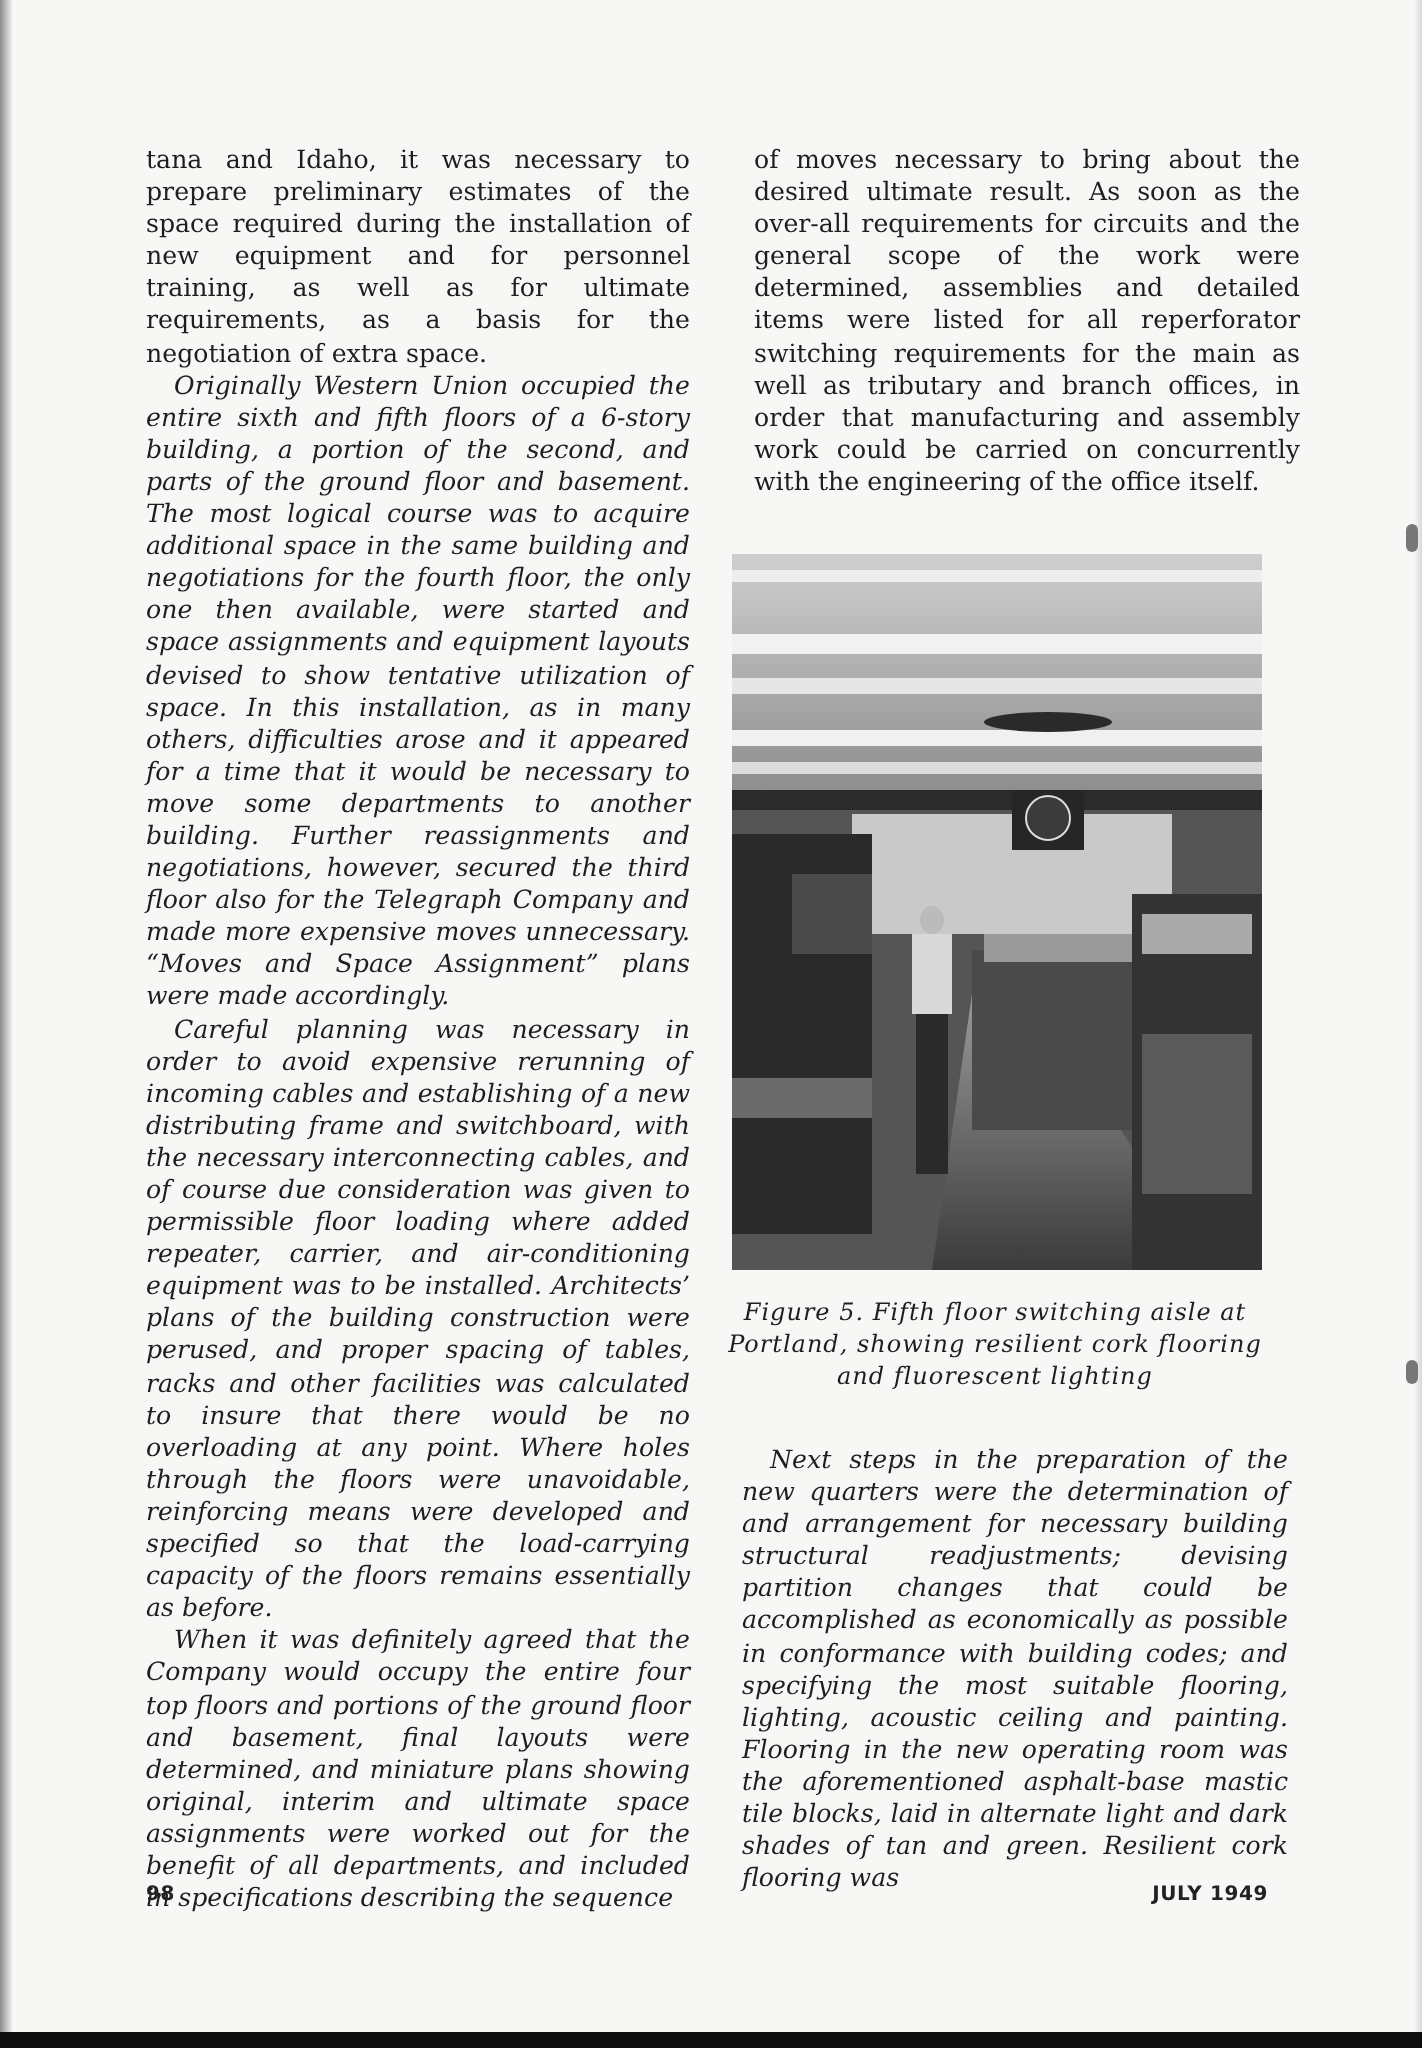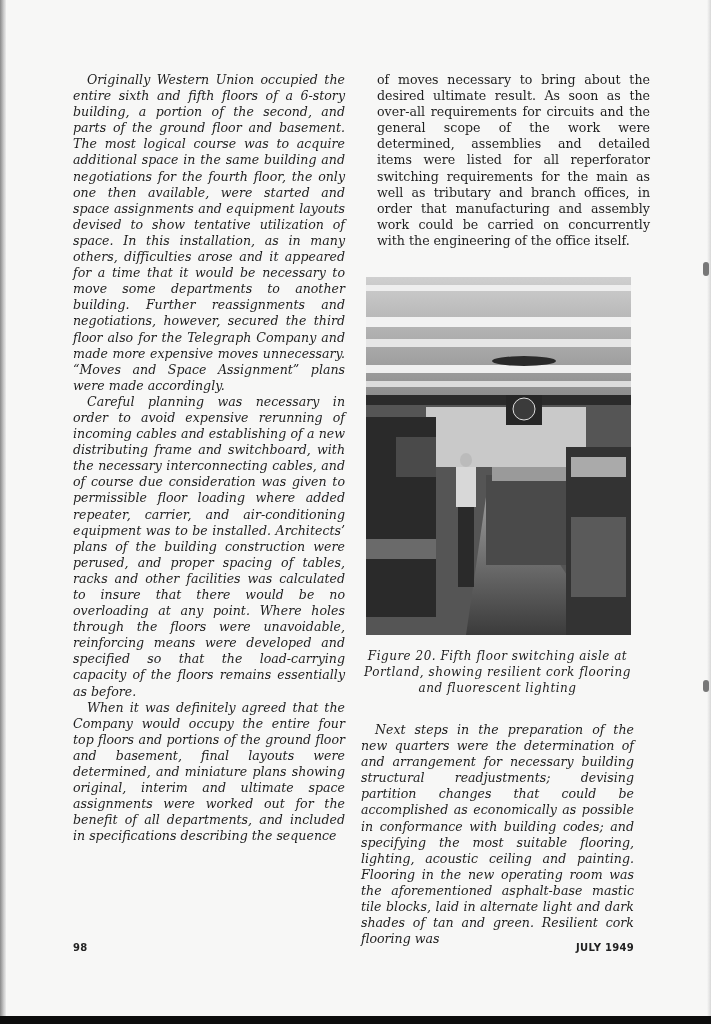--- a/index.html
+++ b/index.html
@@ -20,21 +20,21 @@
     .right-edge {
       position: absolute; right: 0; top: 0; width: 4px; height: 1016px;
       background: linear-gradient(to left, #d8d8d8, #f7f7f6);
     }
     .col {
       position: absolute; top: 72px; font-size: 12.6px; line-height: 16.1px;
       text-align: justify; hyphens: none;
     }
     .col-left { left: 73px; width: 272px; }
     .col-right { left: 377px; width: 273px; }
-    .col-right-bottom { left: 361px; width: 273px; top: 722px; }
+    .col-right-bottom { left: 371px; width: 273px; top: 722px; }
     .col p { margin: 0; text-indent: 0; }
     .col p.indent { text-indent: 14px; font-style: italic; }
     .figure {
       position: absolute; left: 366px; top: 277px; width: 265px; height: 358px;
       background: #3a3a3a; overflow: hidden;
     }
     .figure svg { display: block; }
     .caption {
       position: absolute; left: 356px; top: 648px; width: 283px;
       font-size: 12px; line-height: 16px; font-style: italic; text-align: center;
@@ -53,20 +53,21 @@
   </style>
 </head>
 <body>
 
 <div class="binding-edge"></div>
 <div class="right-edge"></div>
 <div class="marks" style="top:262px;height:14px;"></div>
 <div class="marks" style="top:680px;height:12px;"></div>
 
 <div class="col col-left">
+  <p>tana and Idaho, it was necessary to prepare preliminary estimates of the space required during the installation of new equipment and for personnel training, as well as for ultimate requirements, as a basis for the negotiation of extra space.</p>
   <p class="indent">Originally Western Union occupied the entire sixth and fifth floors of a 6-story building, a portion of the second, and parts of the ground floor and basement. The most logical course was to acquire additional space in the same building and negotiations for the fourth floor, the only one then available, were started and space assignments and equipment layouts devised to show tentative utilization of space. In this installation, as in many others, difficulties arose and it appeared for a time that it would be necessary to move some departments to another building. Further reassignments and negotiations, however, secured the third floor also for the Telegraph Company and made more expensive moves unnecessary. “Moves and Space Assignment” plans were made accordingly.</p>
   <p class="indent">Careful planning was necessary in order to avoid expensive rerunning of incoming cables and establishing of a new distributing frame and switchboard, with the necessary interconnecting cables, and of course due consideration was given to permissible floor loading where added repeater, carrier, and air-conditioning equipment was to be installed. Architects’ plans of the building construction were perused, and proper spacing of tables, racks and other facilities was calculated to insure that there would be no overloading at any point. Where holes through the floors were unavoidable, reinforcing means were developed and specified so that the load-carrying capacity of the floors remains essentially as before.</p>
   <p class="indent">When it was definitely agreed that the Company would occupy the entire four top floors and portions of the ground floor and basement, final layouts were determined, and miniature plans showing original, interim and ultimate space assignments were worked out for the benefit of all departments, and included in specifications describing the sequence</p>
 </div>
 
 <div class="col col-right">
   <p>of moves necessary to bring about the desired ultimate result. As soon as the over-all requirements for circuits and the general scope of the work were determined, assemblies and detailed items were listed for all reperforator switching requirements for the main as well as tributary and branch offices, in order that manufacturing and assembly work could be carried on concurrently with the engineering of the office itself.</p>
 </div>
 
 <div class="figure">
@@ -101,21 +102,21 @@
     <rect x="126" y="190" width="75" height="14" fill="#9a9a9a"></rect>
     <rect x="200" y="170" width="65" height="188" fill="#333"></rect>
     <rect x="205" y="180" width="55" height="20" fill="#aaa"></rect>
     <rect x="205" y="240" width="55" height="80" fill="#5a5a5a"></rect>
     <ellipse cx="100" cy="183" rx="6" ry="7" fill="#bbb"></ellipse>
     <rect x="90" y="190" width="20" height="40" fill="#d8d8d8"></rect>
     <rect x="92" y="230" width="16" height="80" fill="#2a2a2a"></rect>
   </svg>
 </div>
 
-<div class="caption">Figure 20. Fifth floor switching aisle at Portland, showing resilient cork flooring and fluorescent lighting</div>
+<div class="caption">Figure 5. Fifth floor switching aisle at Portland, showing resilient cork flooring and fluorescent lighting</div>
 
 <div class="col col-right-bottom">
   <p class="indent">Next steps in the preparation of the new quarters were the determination of and arrangement for necessary building structural readjustments; devising partition changes that could be accomplished as economically as possible in conformance with building codes; and specifying the most suitable flooring, lighting, acoustic ceiling and painting. Flooring in the new operating room was the aforementioned asphalt-base mastic tile blocks, laid in alternate light and dark shades of tan and green. Resilient cork flooring was</p>
 </div>
 
 <div class="folio folio-left">98</div>
 <div class="folio folio-right">JULY 1949</div>
 
 <div class="bottom-bar"></div>
 

